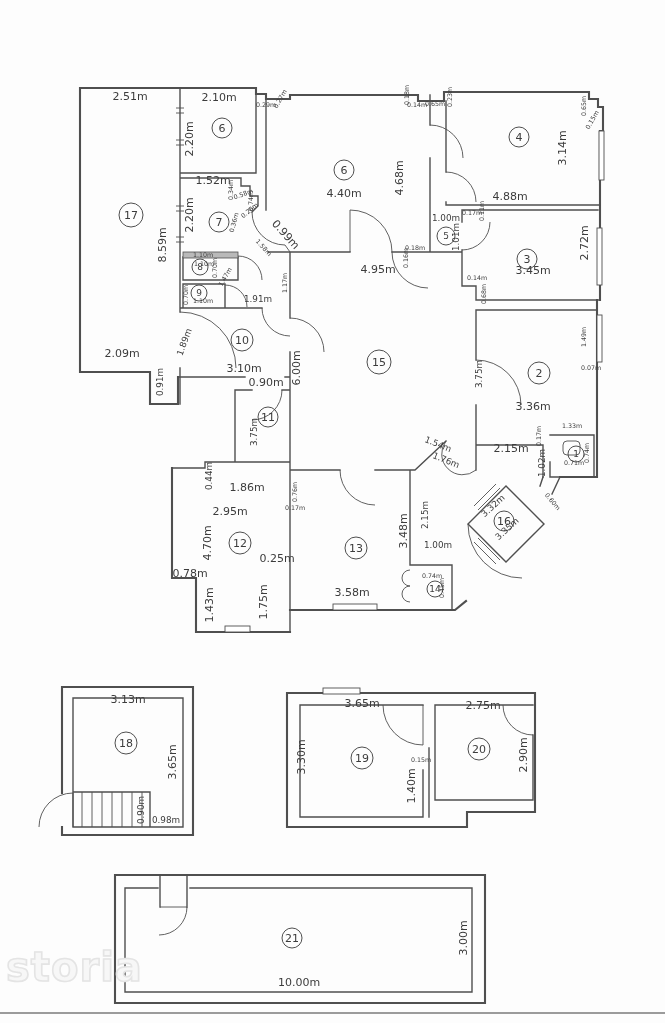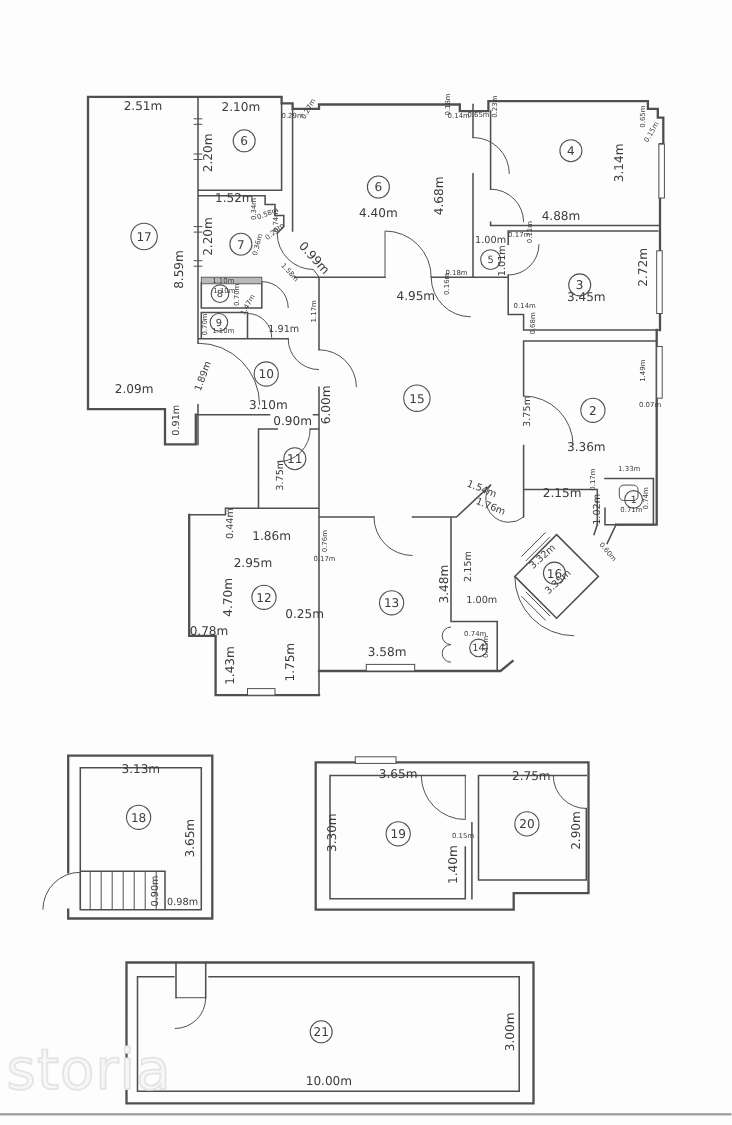--- a/index.html
+++ b/index.html
@@ -13,21 +13,21 @@
   .wall{fill:none;stroke:var(--wall);stroke-width:1.4;stroke-linecap:square;}
   .wall-heavy{fill:none;stroke:var(--wall);stroke-width:2.1;stroke-linecap:square;}
   .thin{fill:none;stroke:var(--wall);stroke-width:0.9;}
   .door{fill:none;stroke:var(--wall);stroke-width:0.9;}
   .win{fill:#ffffff;stroke:var(--wall);stroke-width:0.9;}
   .win-filled{fill:var(--win);stroke:var(--wall);stroke-width:0.8;}
   text.dim{fill:var(--text);text-anchor:middle;}
   text.roomnum{fill:var(--text);text-anchor:middle;}
   .s{font-size:6.3px}.m{font-size:8.8px}.l{font-size:11px}
   circle.room{fill:none;stroke:var(--wall);stroke-width:1;}
-  #watermark{position:absolute;left:6px;top:944px;font-size:51px;font-weight:normal;
+  #watermark{position:absolute;left:6px;top:944px;font-size:40px;font-weight:bold;
     letter-spacing:1px;color:var(--wm-fill);-webkit-text-stroke:1.6px var(--wm-stroke);
     text-shadow:0 0 1px var(--wm-stroke);user-select:none;}
   #divider{position:absolute;left:0;top:1012px;width:665px;height:2px;background:var(--divider);}
 </style>
 </head>
 <body>
 
 <svg id="plan" width="665" height="1023" viewBox="0 0 665 1023">
 
   <g id="walls-layer">

